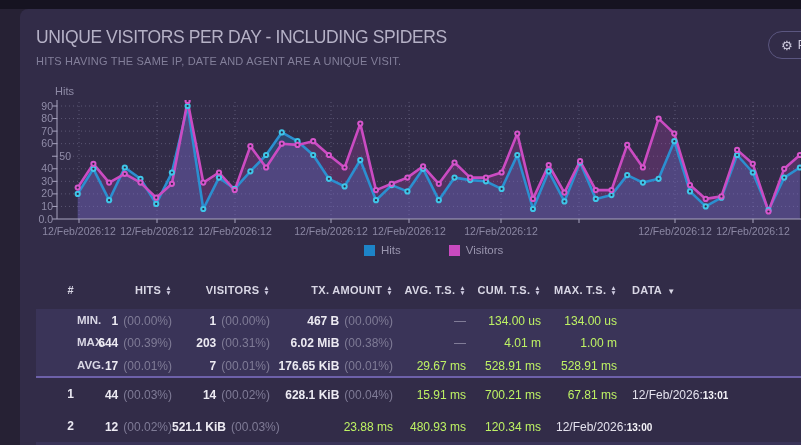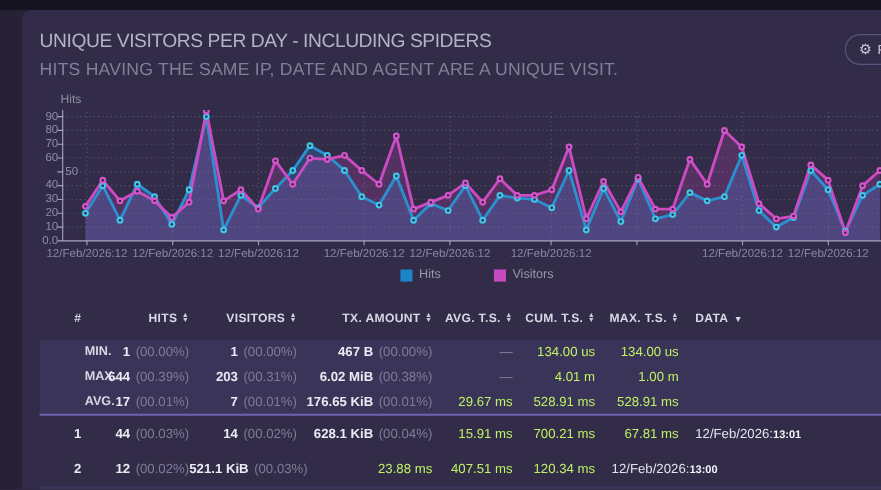--- a/index.html
+++ b/index.html
@@ -13,21 +13,21 @@
   .panel{
     position:absolute;left:20px;top:9px;width:820px;height:460px;
     background:#322c48;border-radius:8px;
   }
   .panel-title{
     position:absolute;left:16px;top:18px;margin:0;
     font-size:17.5px;font-weight:400;letter-spacing:-0.4px;color:#b5b1c6;
   }
   .panel-subtitle{
     position:absolute;left:16px;top:46px;
-    font-size:16px;letter-spacing:0.2px;color:#837f9a;
+    font-size:11px;letter-spacing:0.2px;color:#837f9a;
   }
   .panels-btn{
     position:absolute;left:748px;top:22px;height:28px;width:80px;
     background:transparent;border:1px solid #5b5680;border-radius:14px;
     color:#cdc9dd;font-size:12px;font-family:"Liberation Sans",sans-serif;
     display:flex;align-items:center;gap:5px;padding:0 12px;cursor:pointer;
   }
   .panels-btn .gear{font-family:"DejaVu Sans",sans-serif;font-size:13px;line-height:1;}
   .chart-ylabel{position:absolute;left:35px;top:76px;font-size:11px;color:#8f8ba6;}
   .ytick{
@@ -424,19 +424,19 @@
         <div><span class="tval">15.91 ms</span></div>
         <div><span class="tval">700.21 ms</span></div>
         <div><span class="tval">67.81 ms</span></div>
         <div class="datacol"><span class="dpre">12/Feb/2026:</span><span class="dtime">13:01</span></div>
       </div>
       <div class="trow drow">
         <div class="idx">2</div>
         <div><span class="num">12</span><span class="pct">(00.02%)</span></div>
         <div><span class="num">521.1 KiB</span><span class="pct">(00.03%)</span></div>
         <div><span class="tval">23.88 ms</span></div>
-        <div><span class="tval">407.51 ms</span></div>
+        <div><span class="tval">480.93 ms</span></div>
         <div><span class="tval">120.34 ms</span></div>
         <div class="datacol"><span class="dpre">12/Feb/2026:</span><span class="dtime">13:00</span></div>
       </div>
       <div class="sliver"></div>
     </div>
 </div>
 
 </body></html>

